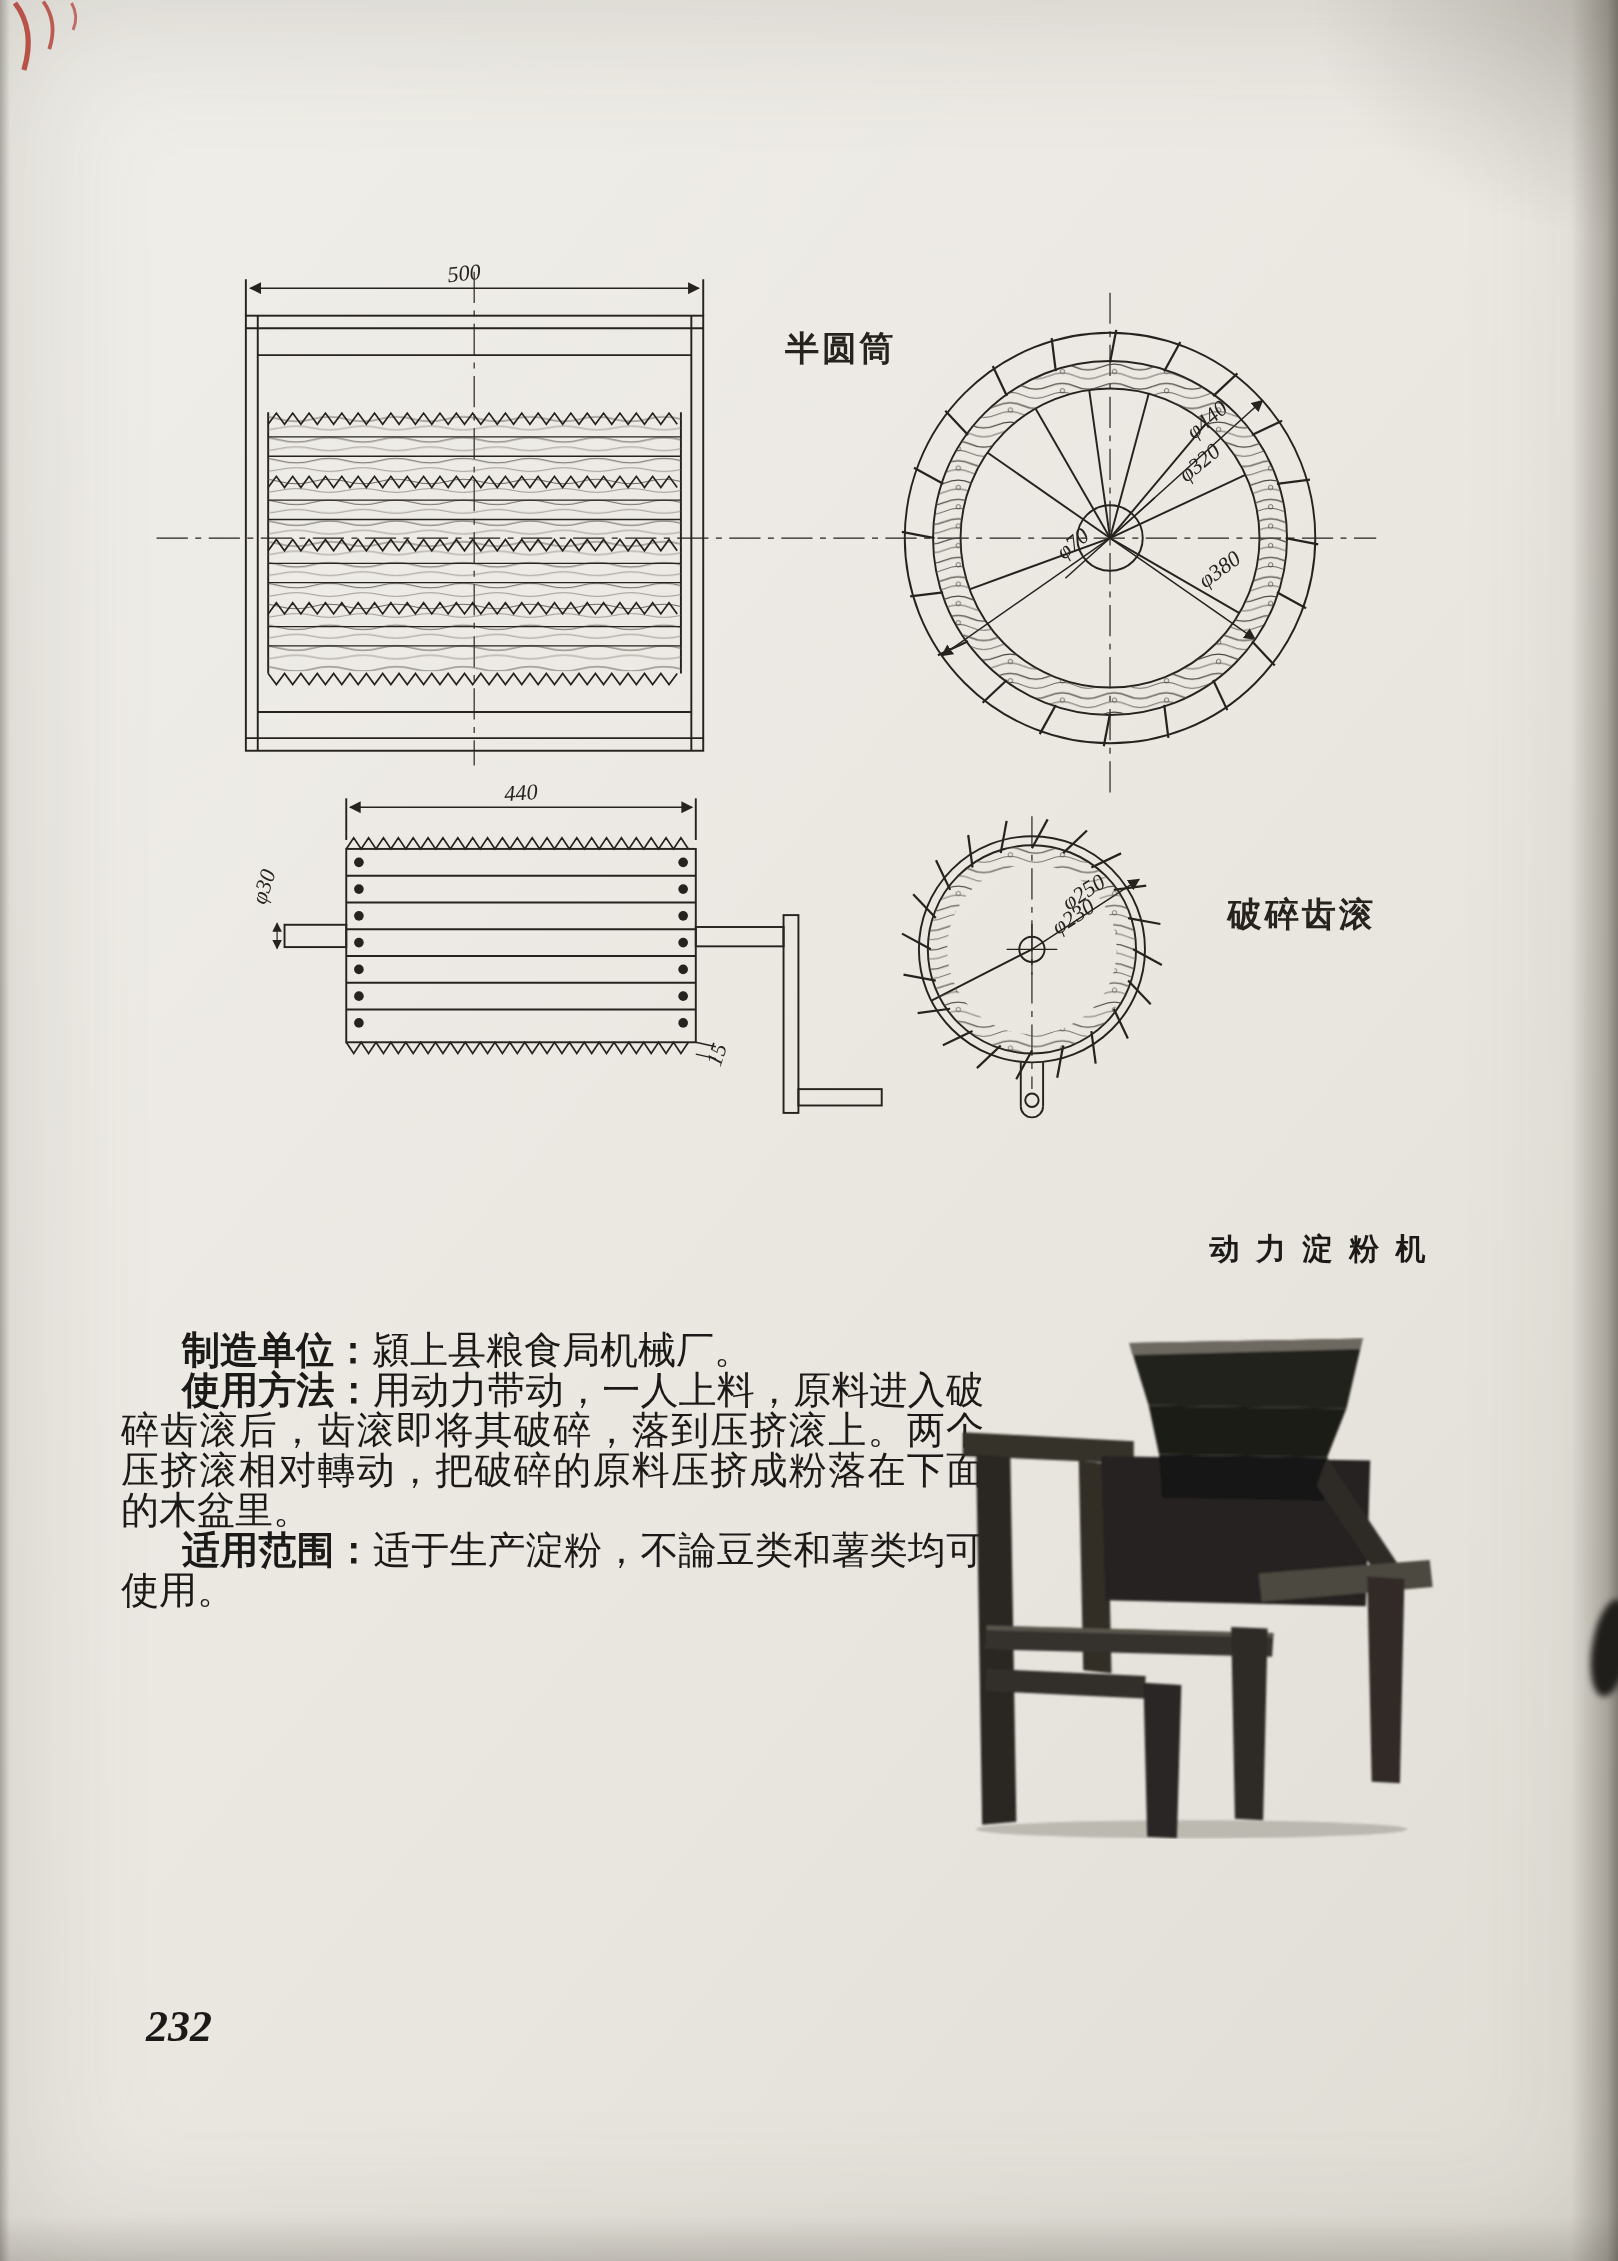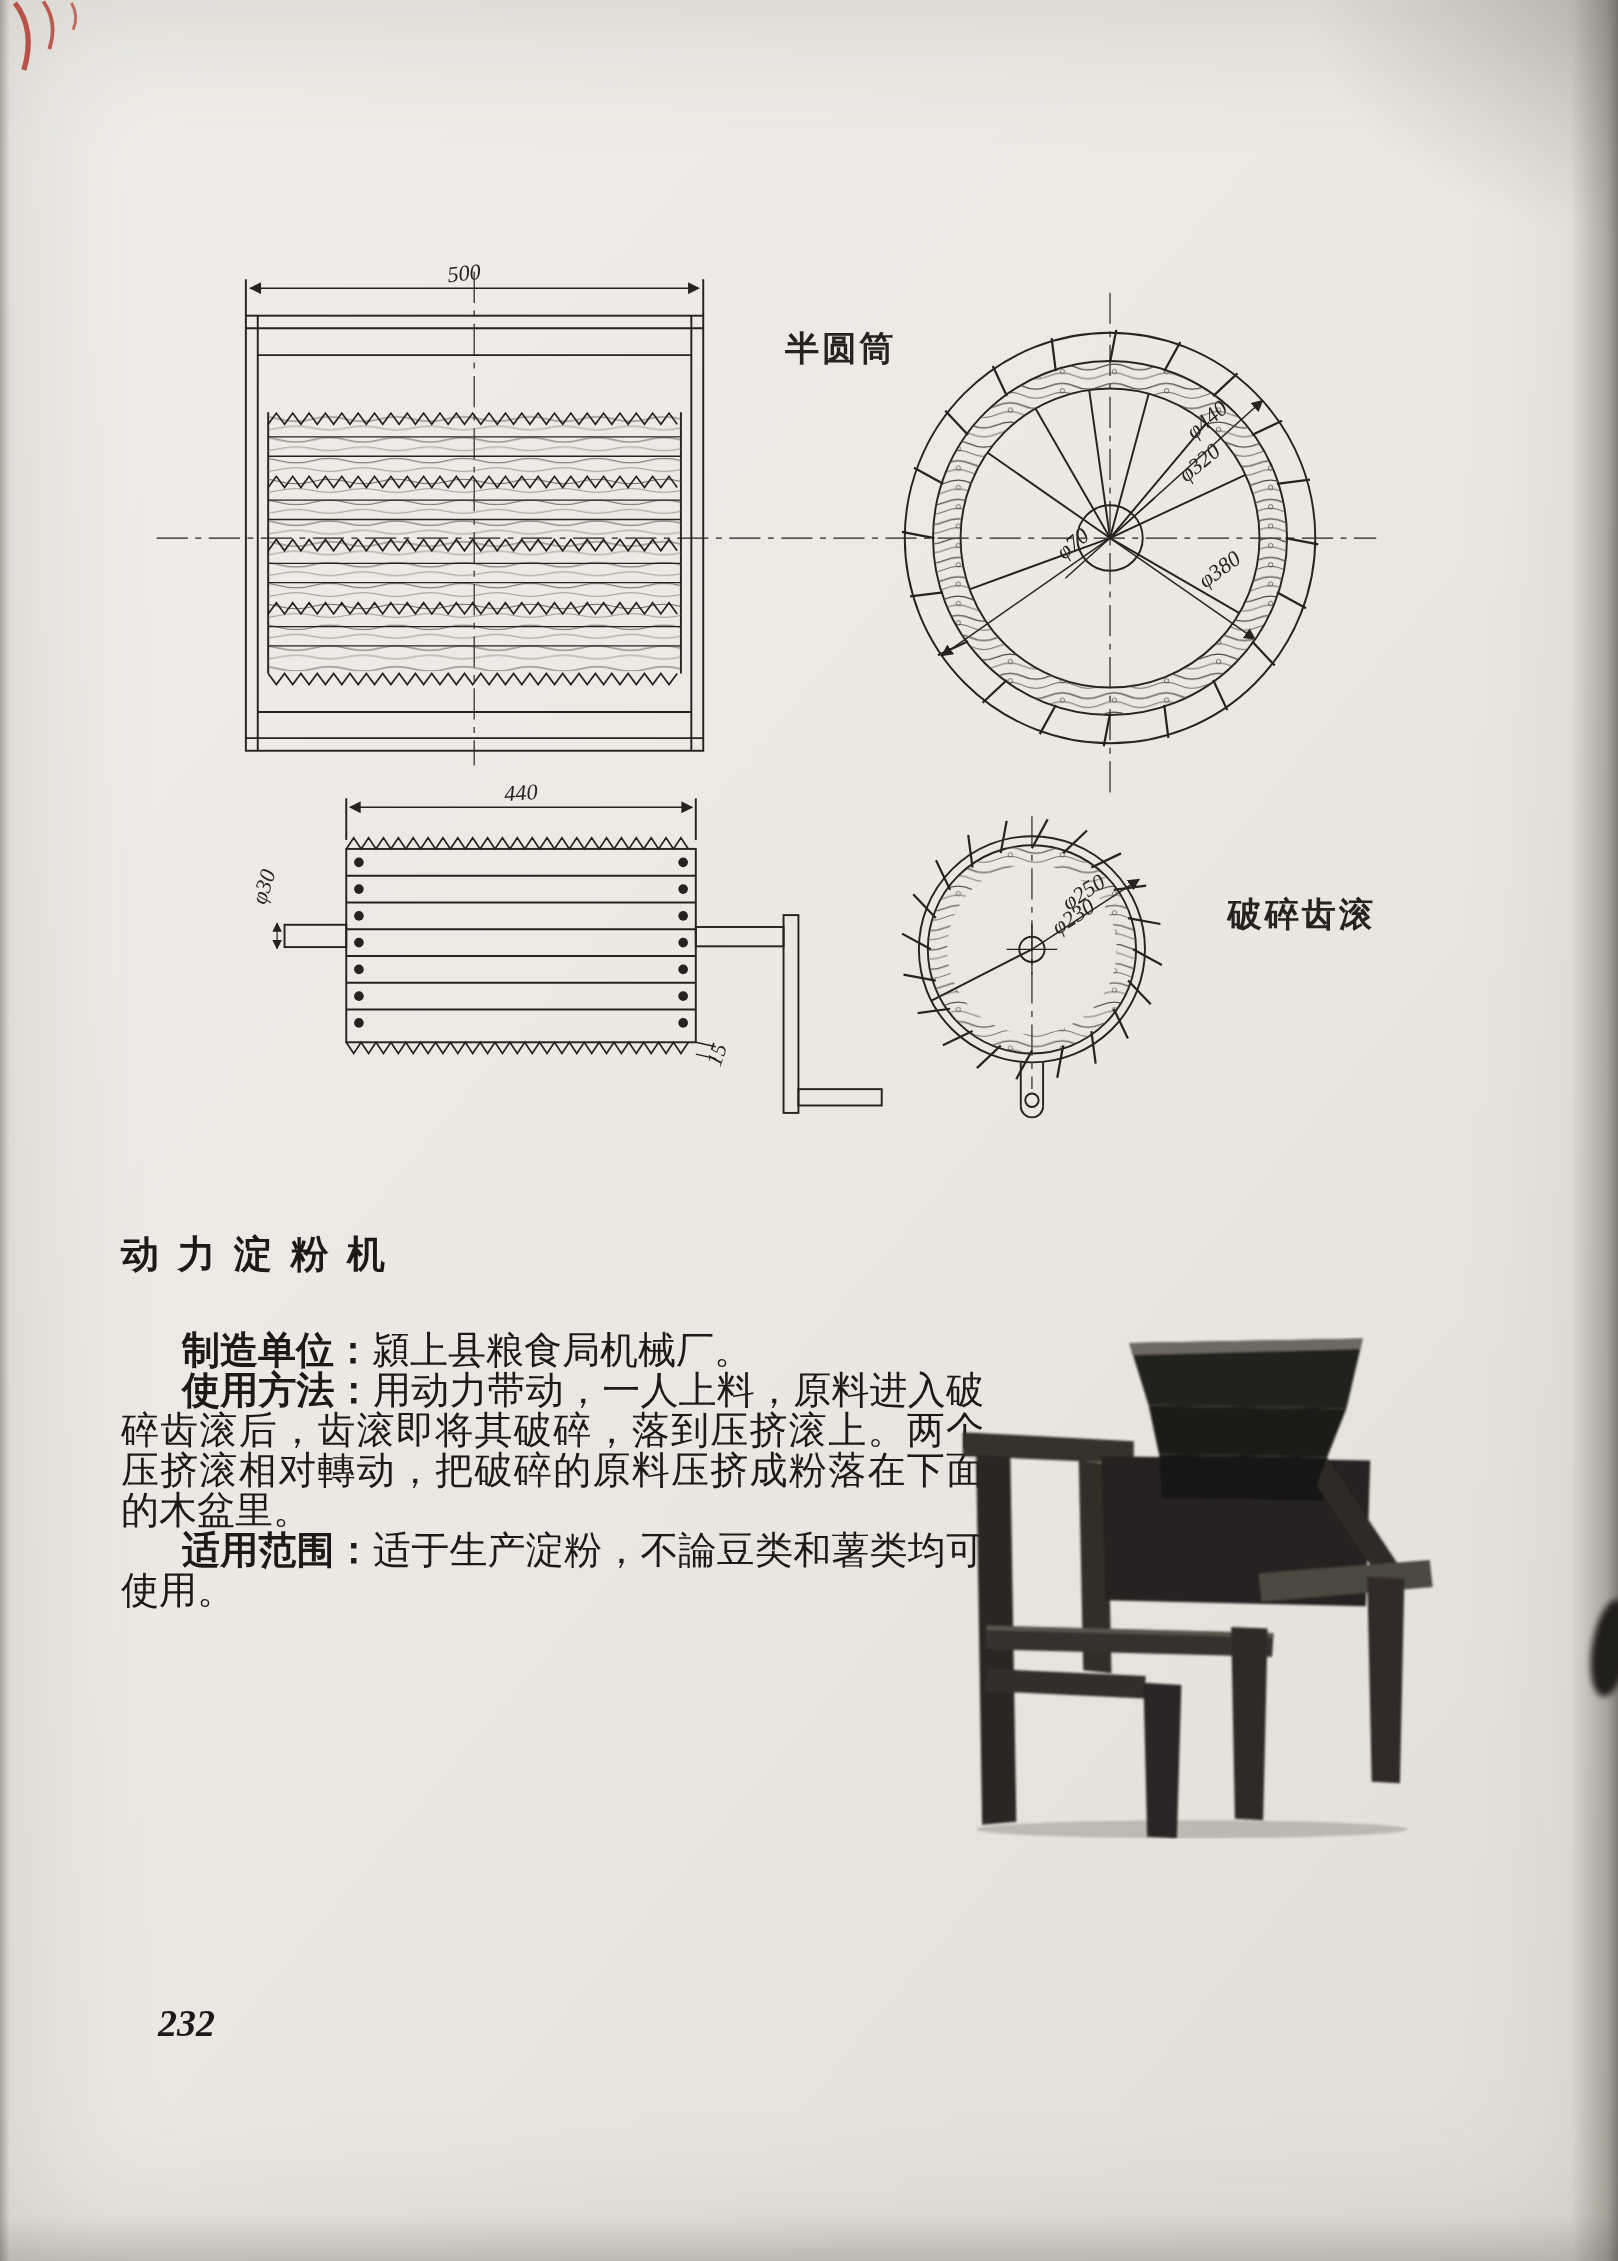--- a/index.html
+++ b/index.html
@@ -15,28 +15,28 @@
         background:linear-gradient(to bottom,rgba(70,66,58,0),rgba(70,66,58,.18));}
   .corner-tr{position:absolute;top:0;right:0;width:312px;height:238px;
         background:radial-gradient(ellipse at top right,rgba(90,85,75,.28),rgba(90,85,75,0) 70%);}
   .smudge{position:absolute;right:-10.4px;top:1599px;width:37px;height:98px;background:#201e1b;
         border-radius:50%;transform:rotate(9deg);filter:blur(3px);}
   .red-marks{position:absolute;left:0;top:0;}
   .drawings{position:absolute;left:112px;top:245px;}
   .drawings text{font-family:"Liberation Serif","DejaVu Serif",serif;fill:#26231f;}
   .dim{font-style:italic;font-size:30px;}
   .figlabel{font-size:46px;font-weight:700;letter-spacing:4px;}
-  .title{position:absolute;left:121px;top:1229px;width:1309px;text-align:left;
-        font-size:38px;font-weight:700;letter-spacing:4.5px;}
+  .title{position:absolute;left:121px;top:1229px;width:1309px;text-align:right;
+        font-size:30px;font-weight:700;letter-spacing:4.5px;}
   .article{position:absolute;left:121px;top:1330px;width:863px;
         font-size:38px;line-height:40px;text-align:justify;}
   .para{margin:0;text-indent:61px;}
   .lead{font-weight:700;}
   .photo{position:absolute;left:939px;top:1337px;width:513px;height:502px;}
-  .pagenum{position:absolute;left:146px;top:2001px;font-size:38px;font-style:italic;font-weight:700;margin-left:12px;}
+  .pagenum{position:absolute;left:146px;top:2001px;font-size:44px;font-style:italic;font-weight:700;}
 </style>
 </head>
 <body>
 
 <div class="page">
 
   <div class="edge-right"></div>
   <div class="edge-left"></div>
   <div class="edge-bottom"></div>
   <div class="corner-tr"></div>

